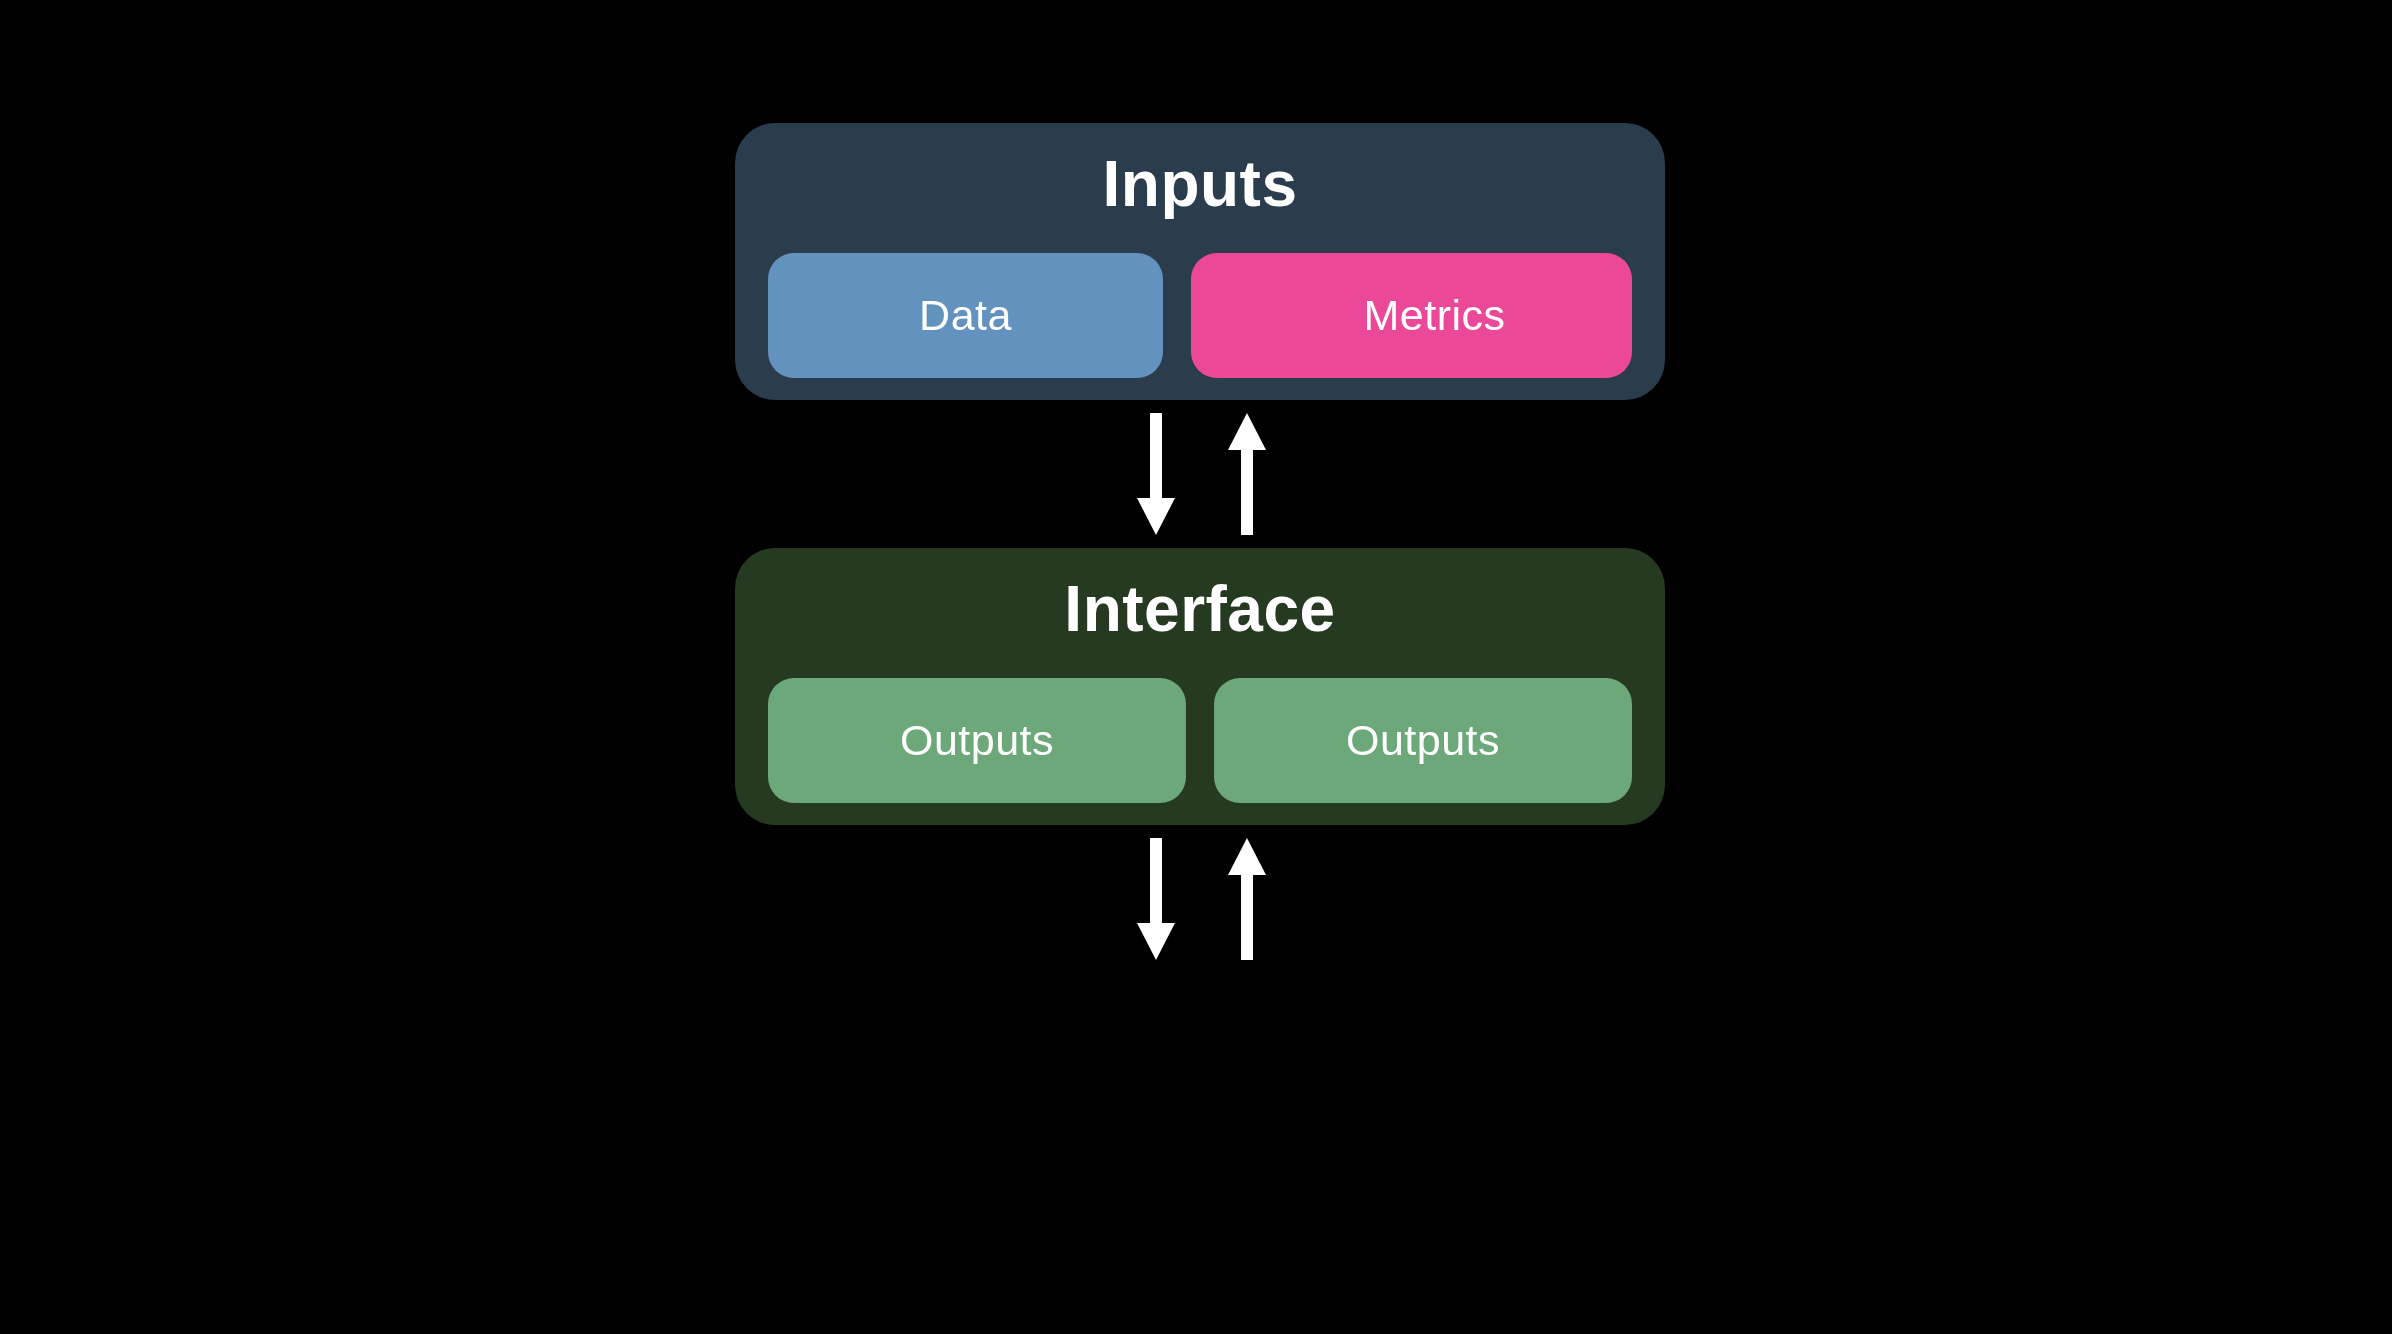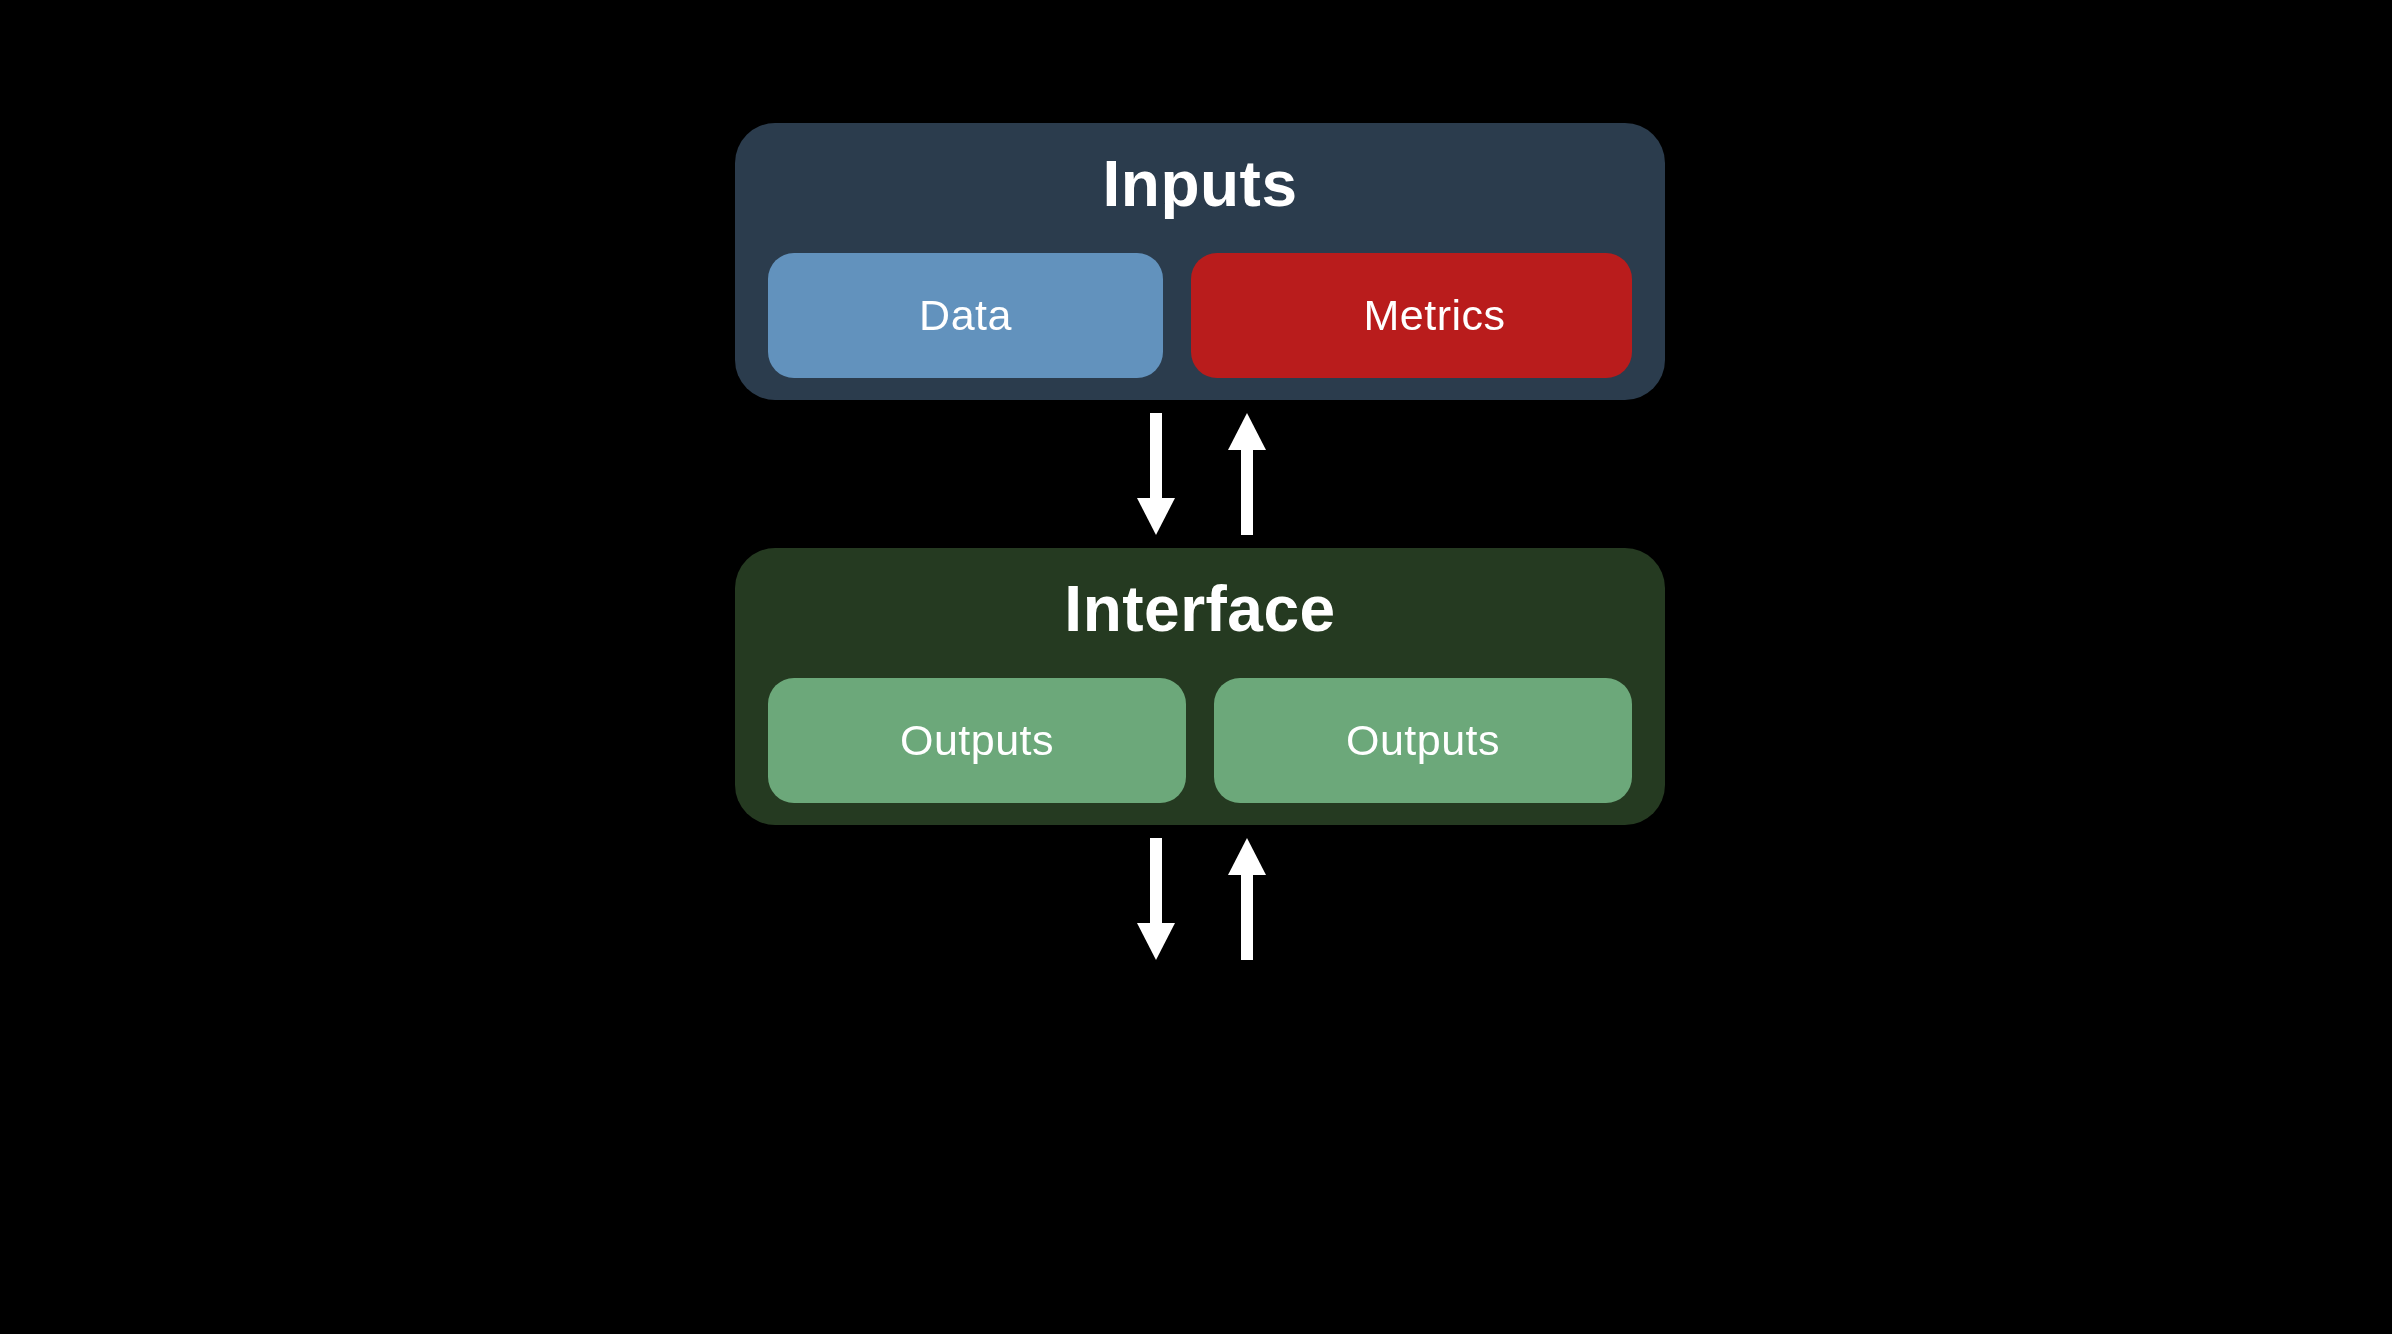--- a/index.html
+++ b/index.html
@@ -76,21 +76,21 @@
 <body>
 
 <div id="canvas" style="background-color: rgb(0, 0, 0);">
 
   <div id="model-box" class="group-box" style="background-color: rgb(43, 60, 77);">
     <div class="group-title">Inputs</div>
     <div class="sub-row">
       <div class="sub-box" style="background-color: rgb(98, 146, 189);">
         <span class="sub-label">Data</span>
       </div>
-      <div class="sub-box" style="background-color: #b91c1c; padding-left: 46px;">
+      <div class="sub-box" style="background-color: #ec4899; padding-left: 46px;">
         <span class="sub-label">Metrics</span>
       </div>
     </div>
   </div>
 
   <div id="arrow-down-1" class="arrow" style="color: rgb(255, 255, 255);">
     <svg viewBox="0 0 40 122" xmlns="http://www.w3.org/2000/svg" aria-hidden="true">
       <rect x="14" y="0" width="12" height="88" fill="currentColor"></rect>
       <polygon points="1,85 39,85 20,122" fill="currentColor"></polygon>
     </svg>

